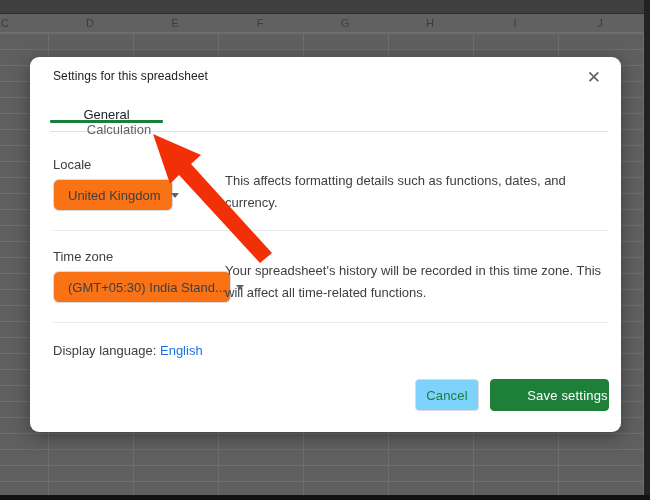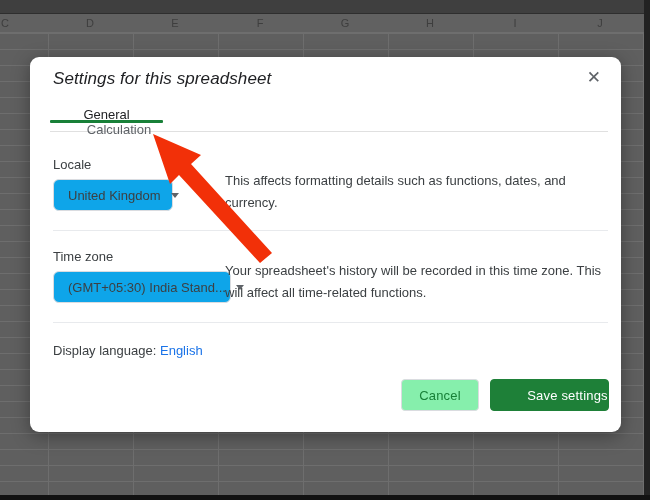--- a/index.html
+++ b/index.html
@@ -42,21 +42,21 @@
 
   
   .dialog {
     position:absolute; left:30px; top:57px; width:591px; height:375px;
     background:#ffffff; border-radius:9px;
     box-shadow:0 4px 18px rgba(0,0,0,.35);
     z-index:5;
   }
   .dialog-title {
     position:absolute; left:23px; top:12px;
-    font-size:17px; font-weight:500; color:#202124; letter-spacing:.1px;font-style:italic;
+    font-size:12px; font-weight:500; color:#202124; letter-spacing:.1px;
   }
   .close-btn {
     position:absolute; right:16px; top:10px;
     font-size:17px; color:#5f6368; cursor:pointer; line-height:1;
     padding:2px 4px;
   }
 
   .tab-strip {
     position:absolute; left:20px; top:50px; width:558px; height:25px;
     border-bottom:1px solid #e0e0e0; display:flex;flex-direction:column;
@@ -71,21 +71,21 @@
     height:3px; background:#188038; border-radius:1px;
   }
   .tab-calculation { width:138px; color:#5f6368; }
 
   .field-label {
     position:absolute; left:23px;
     font-size:13px; color:#3c4043;
   }
   .dropdown {
     position:absolute; left:23px; height:32px;
-    border:1px solid #dadce0; border-radius:6px; background:#0ea5e9;
+    border:1px solid #dadce0; border-radius:6px; background:#f97316;
     display:flex; align-items:center; justify-content:space-between;
     padding:0 11px 0 14px; cursor:pointer;
   }
   .dropdown-value { font-size:13px; color:#3c4043; white-space:nowrap; }
   .caret {
     width:0; height:0; margin-left:10px;
     border-left:4px solid transparent; border-right:4px solid transparent;
     border-top:5px solid #5f6368;
   }
   .desc {
@@ -105,21 +105,21 @@
   .btn-row {
     position:absolute; right:12px; top:322px;
     display:flex; gap:11px;
   }
   .btn {
     height:32px; border-radius:4px; font-size:13px; font-weight:500;
     display:flex; align-items:center; justify-content:center;
     cursor:pointer; font-family:inherit; letter-spacing:.2px;
   }
   .btn-cancel {
-    width:78px; background:#86efac; border:1px solid #dadce0; color:#188038;
+    width:64px; background:#7dd3fc; border:1px solid #dadce0; color:#188038;
   }
   .btn-save {
     width:119px; background:#1e8038; border:1px solid #1e8038; color:#ffffff;padding-left:36px;
   }
 
   
   .arrow-overlay {
     position:absolute; inset:0; z-index:9; pointer-events:none;
   }
 </style>

